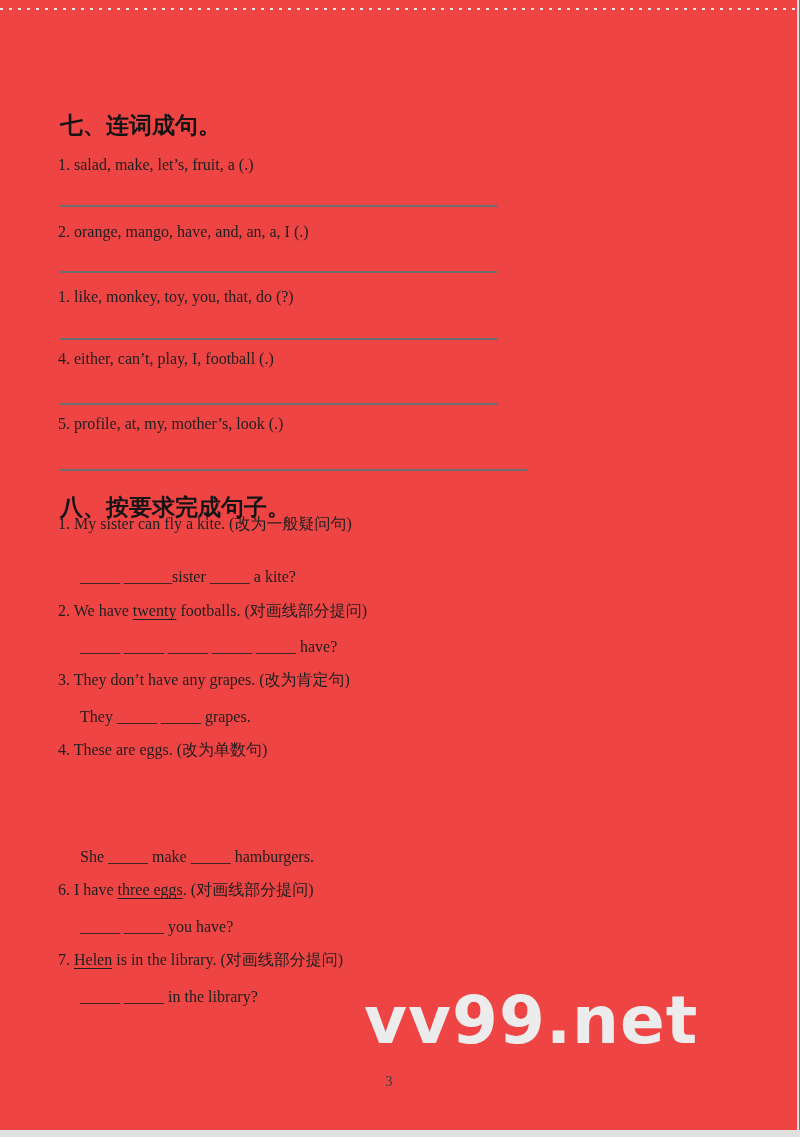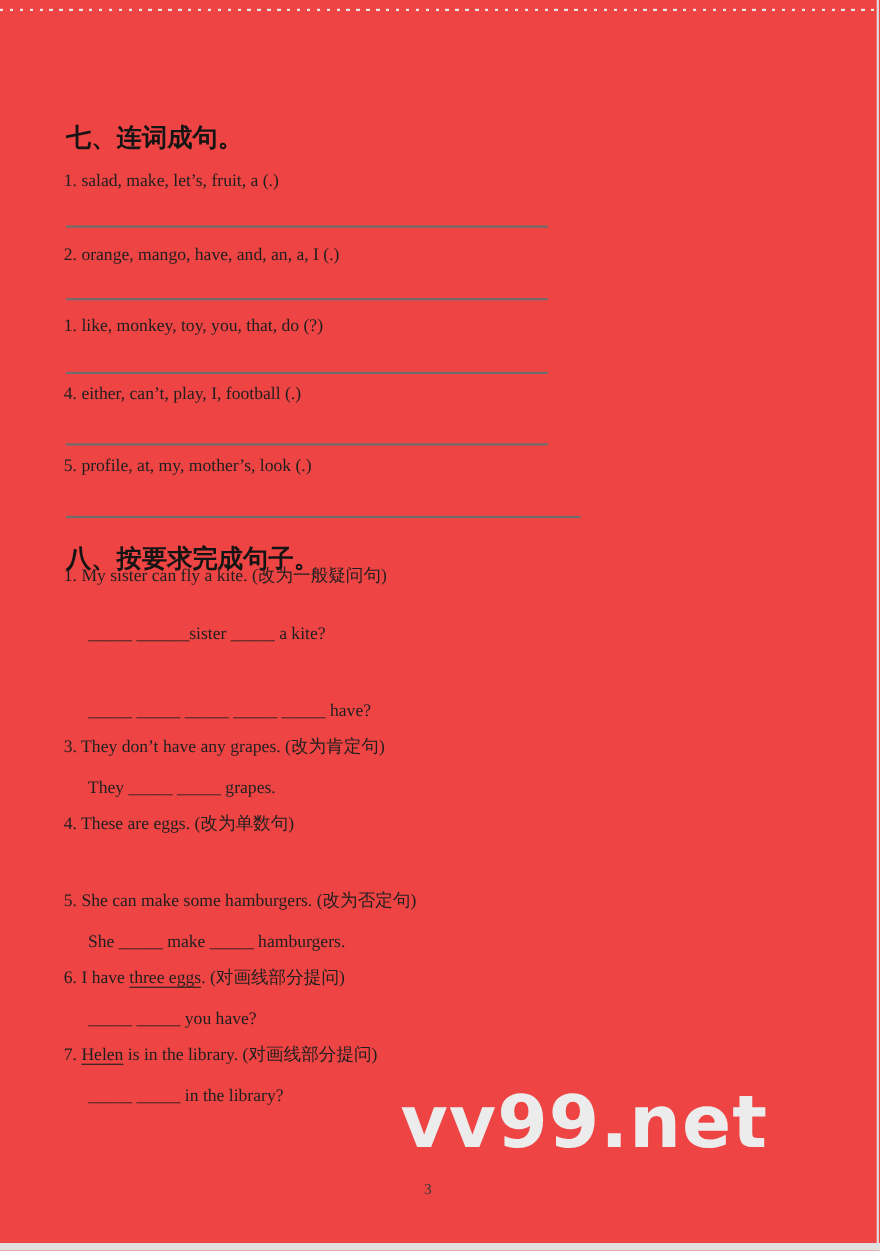--- a/index.html
+++ b/index.html
@@ -80,28 +80,28 @@
   <div class="blank-line" style="top:403px;width:438px"></div>
 
   <div class="line" style="top:409px">5. profile, at, my, mother’s, look (.)</div>
   <div class="blank-line" style="top:469px;width:468px"></div>
 
   <h2 class="heading" style="top:492px">八、按要求完成句子。</h2>
 
   <div class="line" style="top:509px"><span>1. My sister can fly a kite. (改为一般疑问句)</span><span class="u"></span><span></span></div>
   <div class="line answer" style="top:562px">_____ ______sister _____ a kite?</div>
 
+  <div class="line" style="top:596px"><span>2. We have </span><span class="u">twenty</span><span> footballs. (对画线部分提问)</span></div>
   <div class="line answer" style="top:632px">_____ _____ _____ _____ _____ have?</div>
 
   <div class="line" style="top:665px"><span>3. They don’t have any grapes. (改为肯定句)</span><span class="u"></span><span></span></div>
   <div class="line answer" style="top:702px">They _____ _____ grapes.</div>
 
   <div class="line" style="top:735px"><span>4. These are eggs. (改为单数句)</span><span class="u"></span><span></span></div>
 
-  <div class="line" style="top:805px"><span>5. She can make some hamburgers. (改为否定句)</span><span class="u"></span><span></span></div>
   <div class="line answer" style="top:842px">She _____ make _____ hamburgers.</div>
 
   <div class="line" style="top:875px"><span>6. I have </span><span class="u">three eggs</span><span>. (对画线部分提问)</span></div>
   <div class="line answer" style="top:912px">_____ _____ you have?</div>
 
   <div class="line" style="top:945px"><span>7. </span><span class="u">Helen</span><span> is in the library. (对画线部分提问)</span></div>
   <div class="line answer" style="top:982px">_____ _____ in the library?</div>
 
   <div class="page-number">3</div>
 

